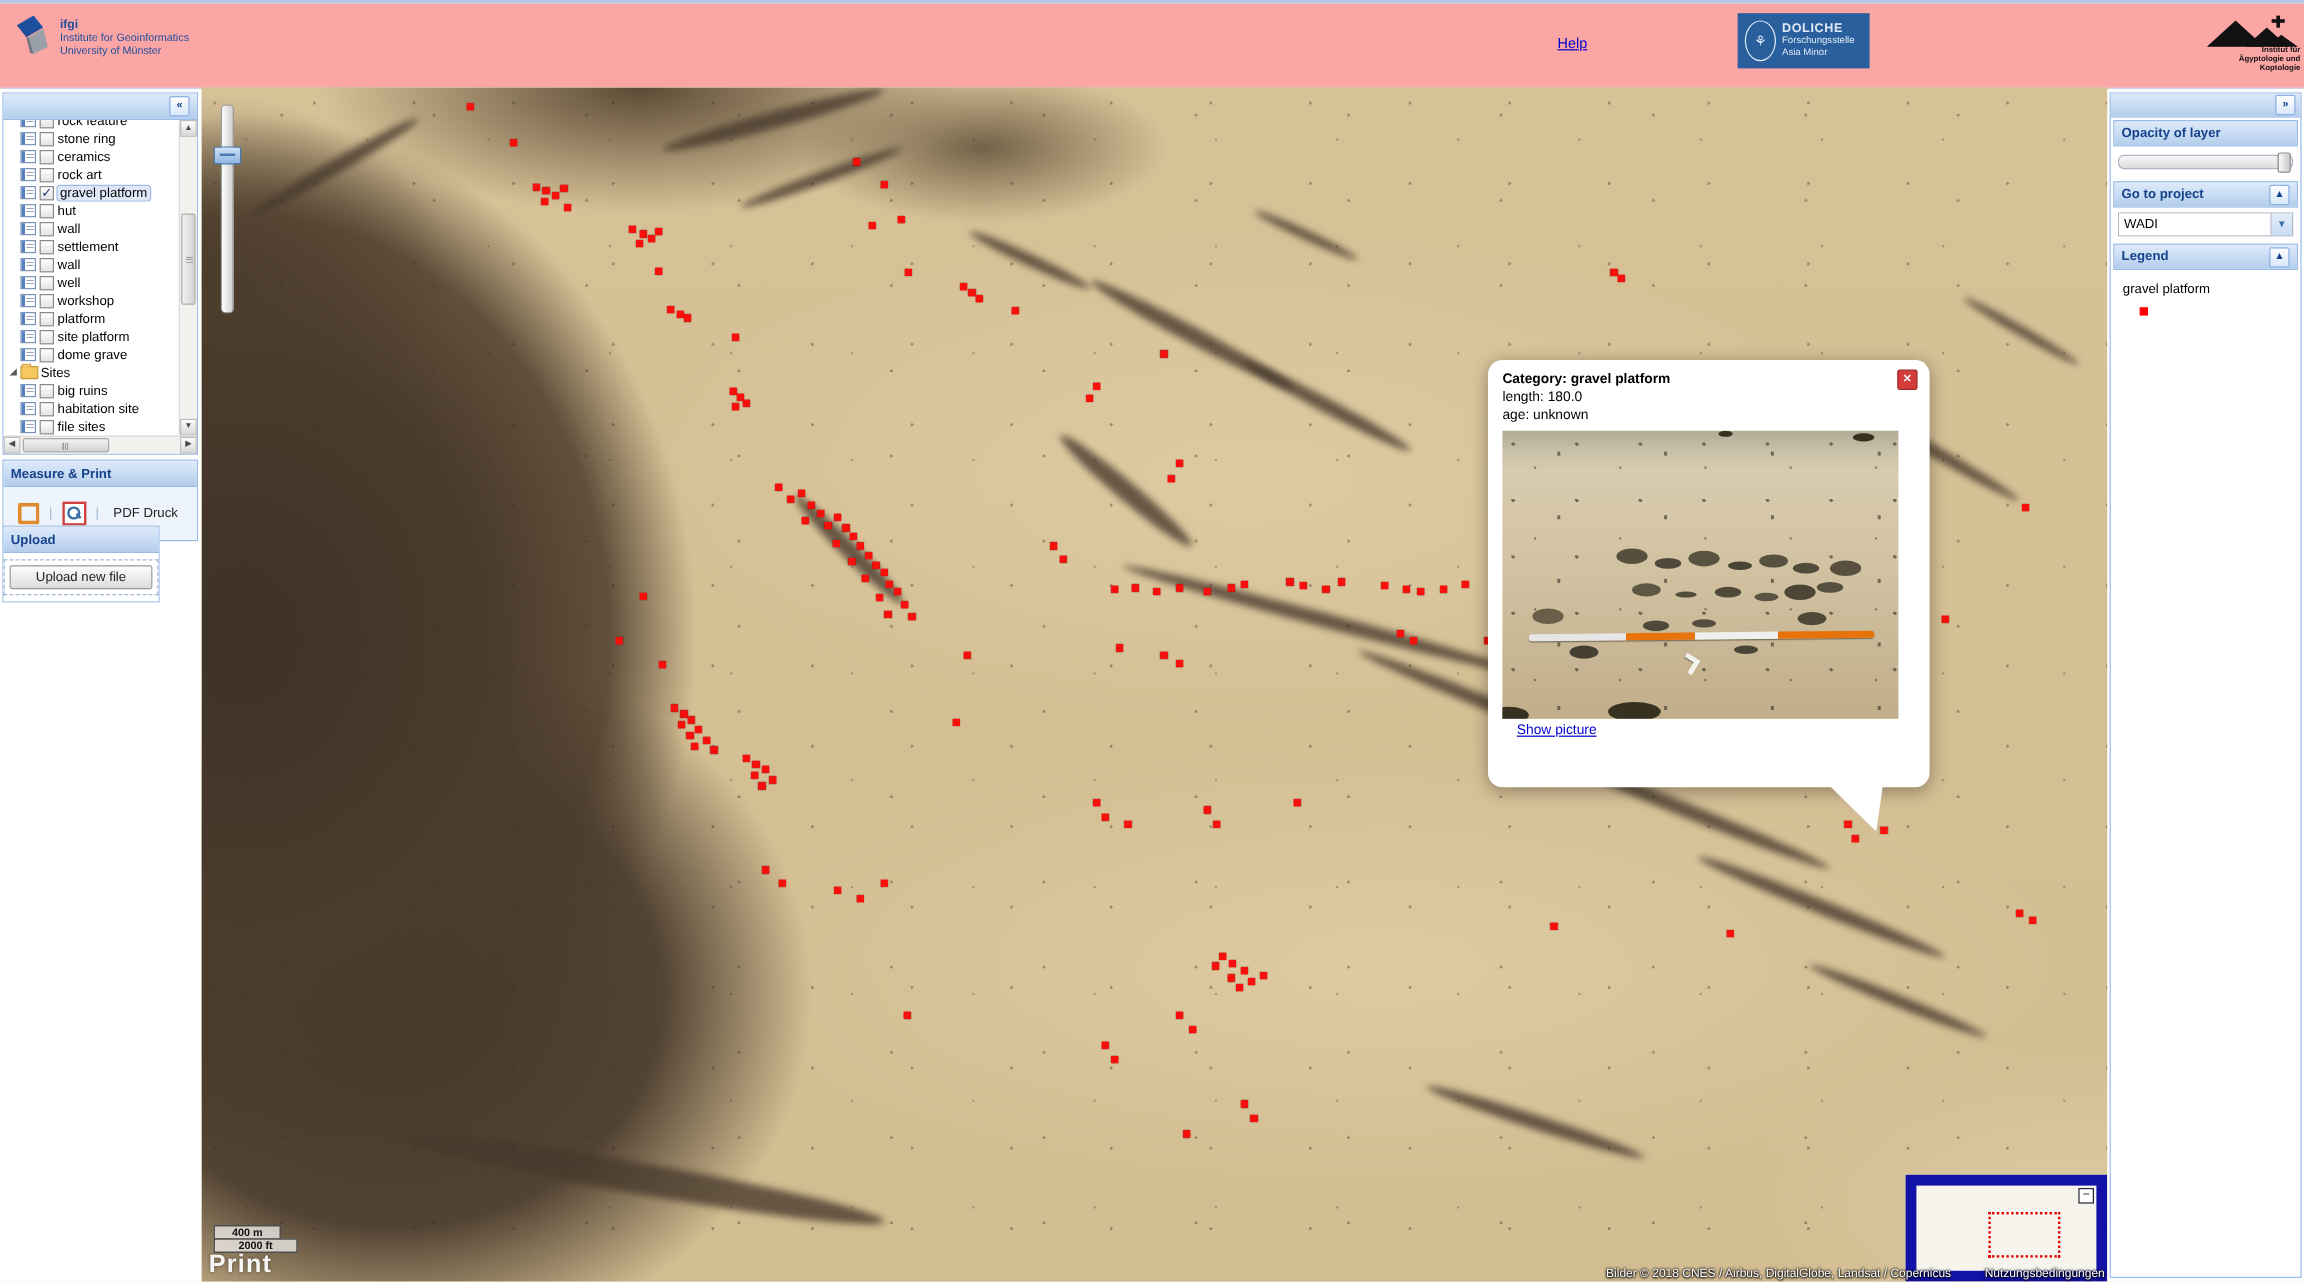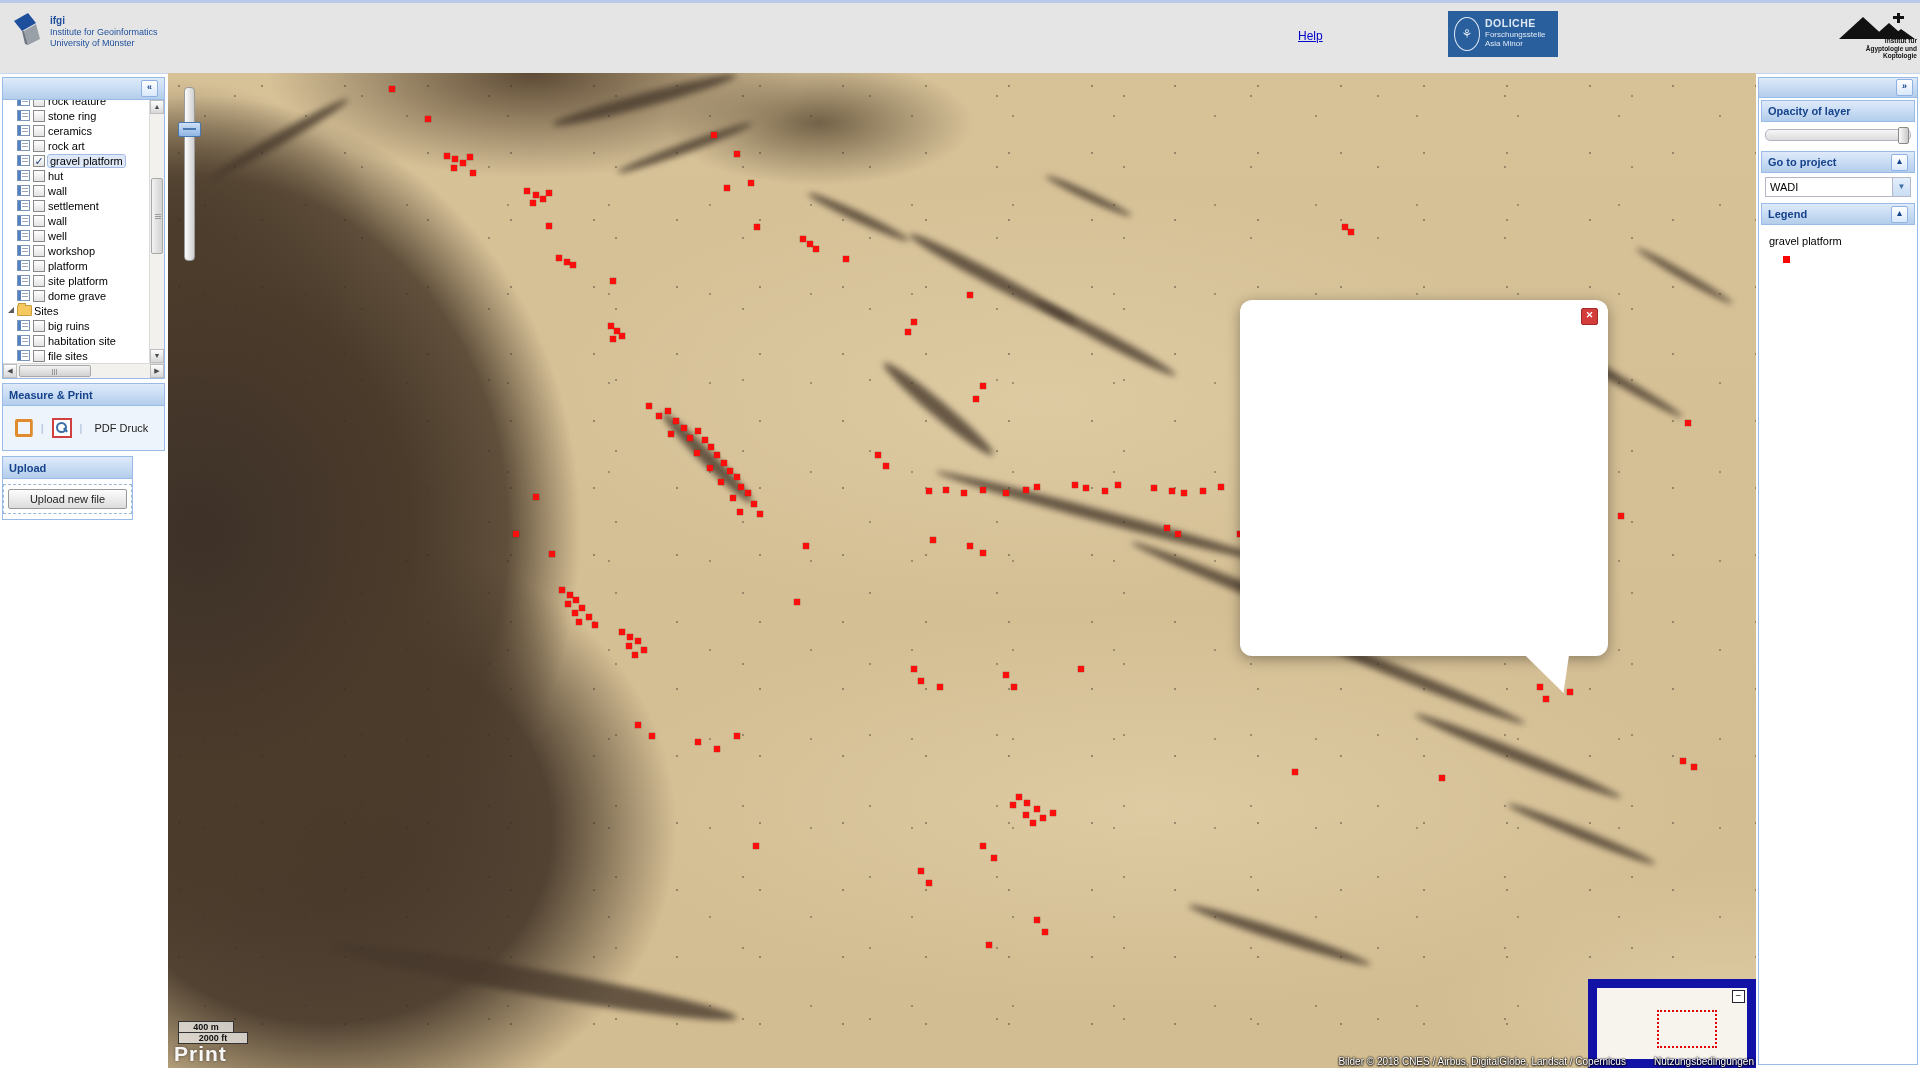--- a/index.html
+++ b/index.html
@@ -1,19 +1,19 @@
 <!DOCTYPE html>
 <html><head>
 <meta charset="utf-8">
 <style>
   html,body{margin:0;padding:0;width:1920px;height:1068px;overflow:hidden;background:#fff;
     font-family:"Liberation Sans",sans-serif;-webkit-font-smoothing:antialiased;}
   .top-strip{position:absolute;left:0;top:0;width:1920px;height:3px;background:#b9c9e8;}
   
-  #header{position:absolute;left:0;top:3px;width:1920px;height:70px;background:#e5e5e5;border-bottom:1px solid #c7d5ee;}
+  #header{position:absolute;left:0;top:3px;width:1920px;height:70px;background:#fca5a5;border-bottom:1px solid #c7d5ee;}
   .ifgi{position:absolute;left:12px;top:8px;display:flex;gap:8px;align-items:flex-start;}
   .ifgi-text{font-size:9px;color:#1e4f9c;line-height:11px;padding-top:4px;}
   .ifgi-text b{font-size:10px;}
   #page-title{position:absolute;left:787px;top:14px;transform:translateX(-50%);font-size:25px;font-weight:bold;color:#111;white-space:nowrap;}
   #page-title span{display:inline-block;transform:scaleX(.86);}
   .help-link{position:absolute;left:1298px;top:26px;font-size:12px;color:#0000cc;text-decoration:underline;cursor:pointer;}
   .doliche{position:absolute;left:1448px;top:8px;width:110px;height:46px;background:#2a5f9e;display:flex;align-items:center;padding:0 6px;gap:5px;box-sizing:border-box;}
   .doliche-em{width:24px;height:32px;border:1.5px solid #dfe9f6;border-radius:50%;flex:none;display:flex;align-items:center;justify-content:center;color:#dfe9f6;font-size:12px;}
   .doliche-tx{color:#dfe9f6;font-size:8px;line-height:9.5px;}
   .doliche-tx b{font-size:10.5px;letter-spacing:.5px;}
@@ -290,21 +290,21 @@
   </div>
   <div class="m-body">
     <span class="tool-ico ico-measure"></span>
     <span class="tsep">|</span>
     <span class="tool-ico ico-preview"></span>
     <span class="tsep">|</span>
     <span class="pdf-btn">PDF Druck</span>
   </div>
 </div>
 
-<div class="x-panel" style="left:2px;top:456px;width:131px;height:64px;">
+<div class="x-panel" style="left:2px;top:438px;width:131px;height:64px;">
   <div class="x-header">
     <span>Upload</span>
   </div>
   <div class="u-body">
     <div class="u-drop">
       <button class="upload-btn">Upload new file</button>
     </div>
   </div>
 </div>
 
@@ -492,20 +492,36 @@
     <div class="ov-btn">−</div>
   </div>
 
   <div class="attrib">
     <span>Bilder © 2018 CNES / Airbus, DigitalGlobe, Landsat / Copernicus</span><span class="terms">Nutzungsbedingungen</span>
   </div>
 
   <div id="popup">
     <div class="popup-tail"></div>
     <div class="popup-close">✕</div>
+    <div class="popup-body">
+      <div class="popup-line" style="font-weight:bold;">Category: gravel platform</div>
+      <div class="popup-line">length: 180.0</div>
+      <div class="popup-line">age: unknown</div>
+      <div class="photo">
+        <div class="pspeckle"></div>
+        <div class="stones"></div>
+        <div class="rod"></div>
+        <div class="arrow1"></div>
+        <div class="bush" style="left:88px;top:226px;width:44px;height:16px;"></div>
+        <div class="bush" style="left:-12px;top:230px;width:34px;height:14px;"></div>
+        <div class="bush" style="left:292px;top:2px;width:18px;height:7px;"></div>
+        <div class="bush" style="left:180px;top:0;width:12px;height:5px;"></div>
+      </div>
+      <a class="showpic">Show picture</a>
+    </div>
   </div>
 </div>
 
 <div id="rightbar">
   <div class="rb-mini">
     <div class="x-tool">»</div>
   </div>
   <div class="rb-sec">
     <div class="rb-head">
       <span>Opacity of layer</span>

